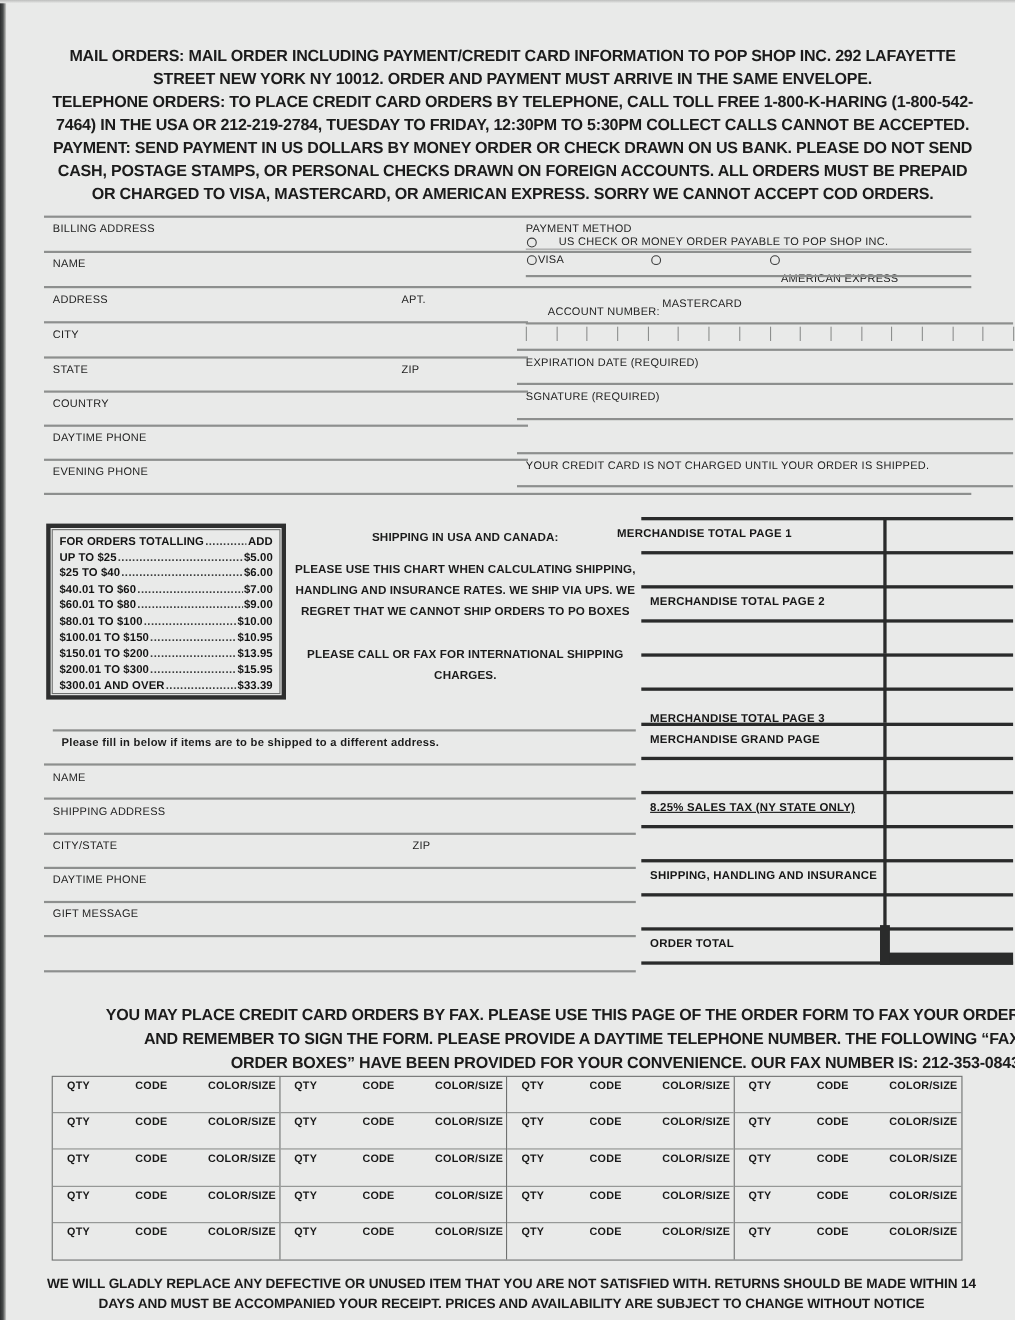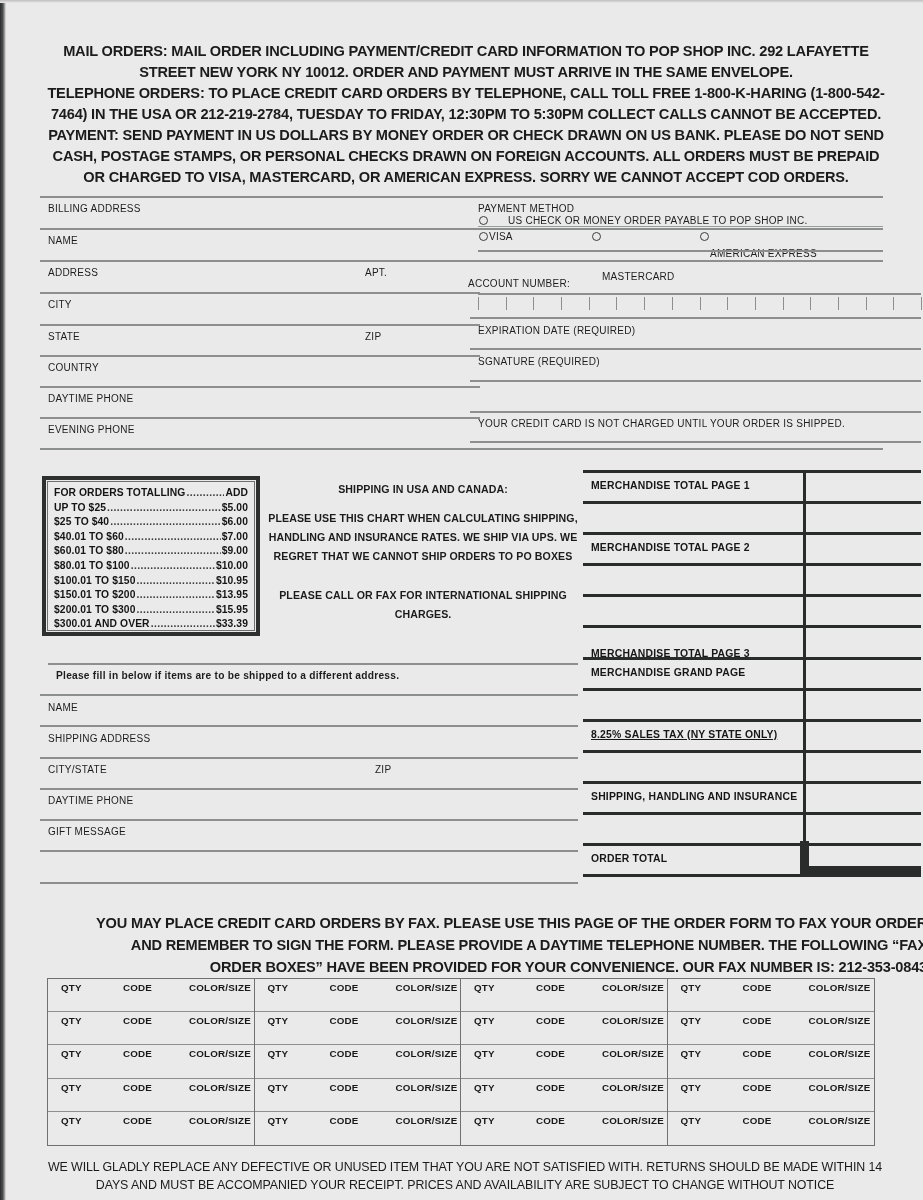--- a/index.html
+++ b/index.html
@@ -78,21 +78,21 @@
   #fax-grid .grow{position:absolute;left:0;right:0;height:33.6px;
     border-bottom:1px solid #8d8f8e;box-sizing:border-box;}
   #fax-grid .grow.lastrow{border-bottom:none;}
   .gcell-labels{position:absolute;left:0;right:0;top:3px;display:flex;
     font-size:9.8px;font-weight:700;letter-spacing:0.2px;color:#181818;}
   .gcell-labels span:nth-child(1){flex:0 0 62px;text-align:left;padding-left:13px;}
   .gcell-labels span:nth-child(2){flex:0 0 66px;text-align:left;}
   .gcell-labels span:nth-child(3){flex:1 1 auto;text-align:left;}
 
   .footer{position:absolute;left:40px;width:850px;text-align:center;
-    font-size:12.4px;font-weight:400;line-height:18px;letter-spacing:-0.1px;color:#1b1b1b;}
+    font-size:12.4px;font-weight:700;line-height:18px;letter-spacing:-0.1px;color:#1b1b1b;}
 </style>
 </head>
 <body>
 
 <div id="page">
 
   <div class="scan-edge-left"></div>
   <div class="scan-edge-top"></div>
 
   <div class="intro p1">MAIL ORDERS:  MAIL ORDER INCLUDING PAYMENT/CREDIT CARD INFORMATION TO POP SHOP INC. 292 LAFAYETTE STREET NEW YORK NY 10012.  ORDER AND PAYMENT MUST ARRIVE IN THE SAME ENVELOPE.</div>
@@ -137,21 +137,21 @@
 
   <span class="radio" style="left:592px;top:232px;"></span>
   <div class="flabel" style="left:602px;top:231px;margin-top:40px;">MASTERCARD</div>
 
   <span class="radio" style="left:700px;top:232px;"></span>
   <div class="flabel" style="left:710px;top:231px;margin-top:17px;">AMERICAN EXPRESS</div>
 
   <div class="rule thin" style="left:478px;top:226px;width:405px;"></div>
   <div class="rule" style="left:478px;top:250px;width:405px;"></div>
 
-  <div class="flabel" style="left:468px;top:278px;">ACCOUNT NUMBER:</div>
+  <div class="flabel" style="left:498px;top:278px;">ACCOUNT NUMBER:</div>
   <div class="rule" style="left:478px;top:293px;width:443px;"></div>
 
   <div class="comb" id="account-comb" style="left:478px;top:297px;width:443px;height:13px;">
       <i style="left: 0px;"></i>
       <i style="left: 28px;"></i>
       <i style="left: 55px;"></i>
       <i style="left: 83px;"></i>
       <i style="left: 111px;"></i>
       <i style="left: 138px;"></i>
       <i style="left: 166px;"></i>
@@ -234,21 +234,21 @@
         </div>
     </div>
   </div>
 
   <div class="ship-txt" style="top:480px;">SHIPPING IN USA AND CANADA:</div>
   <div class="ship-txt" style="top:509px;">PLEASE USE THIS CHART  WHEN CALCULATING SHIPPING, HANDLING AND INSURANCE RATES. WE SHIP VIA UPS. WE REGRET THAT WE CANNOT SHIP ORDERS TO PO BOXES</div>
   <div class="ship-txt" style="top:586px;">PLEASE CALL OR FAX FOR INTERNATIONAL SHIPPING CHARGES.</div>
 
   <div id="totals">
       <div class="tot-rule" style="left: 583px; top: 470px; width: 338px;"></div>
-      <div class="tot-label" style="left: 591px; top: 480px; text-align: center;">MERCHANDISE TOTAL PAGE 1</div>
+      <div class="tot-label" style="left: 561px; top: 480px; text-align: center;">MERCHANDISE TOTAL PAGE 1</div>
       <div class="tot-rule" style="left: 583px; top: 501px; width: 338px;"></div>
       <div class="tot-div" style="left: 803px; top: 470px; height: 62.2px;"></div>
       <div style="position: absolute; left: 806px; top: 473px; width: 115px; height: 28px;"></div>
       <div style="position: absolute; left: 806px; top: 504px; width: 115px; height: 28.2px;"></div>
       <div class="tot-rule" style="left: 583px; top: 532.2px; width: 338px;"></div>
       <div class="tot-label" style="left: 591px; top: 542.2px;">MERCHANDISE TOTAL PAGE 2</div>
       <div class="tot-rule" style="left: 583px; top: 563.2px; width: 338px;"></div>
       <div class="tot-div" style="left: 803px; top: 532.2px; height: 62.2px;"></div>
       <div style="position: absolute; left: 806px; top: 535.2px; width: 115px; height: 28px;"></div>
       <div style="position: absolute; left: 806px; top: 566.2px; width: 115px; height: 28.2px;"></div>

